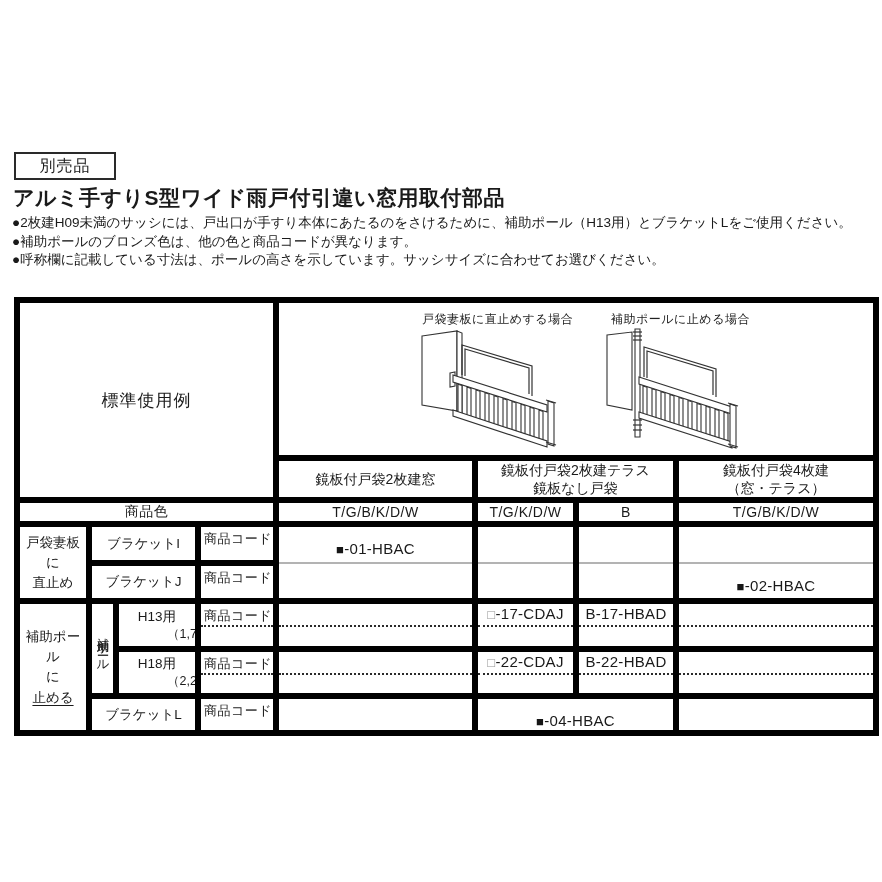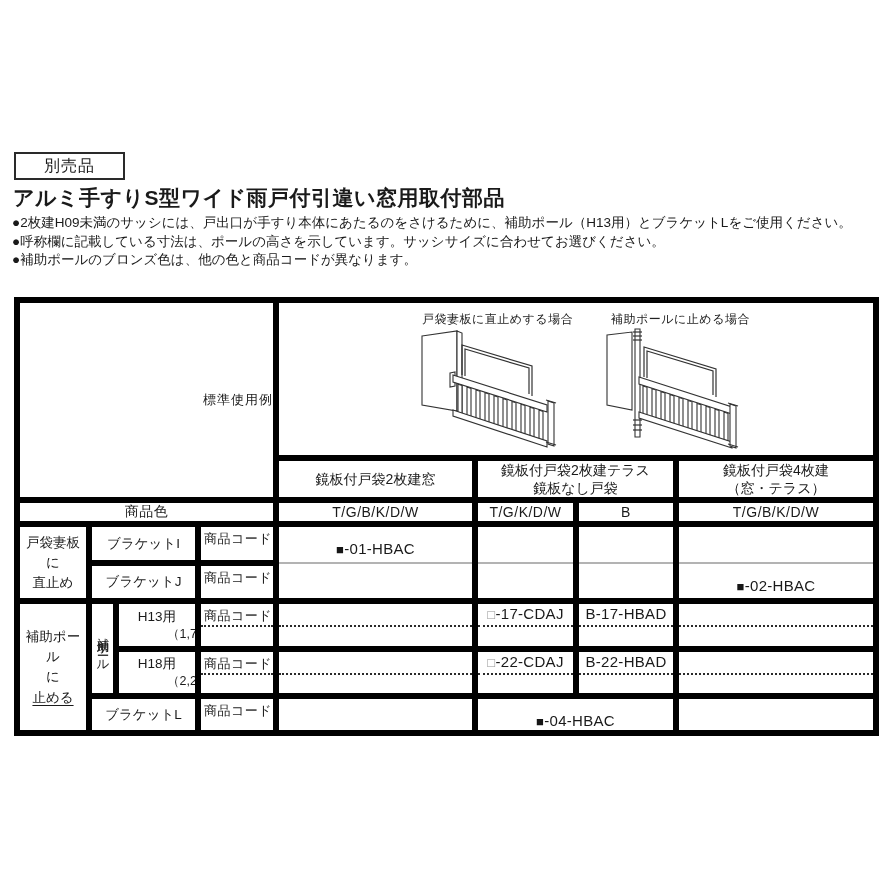--- a/index.html
+++ b/index.html
@@ -1,38 +1,38 @@
 <!DOCTYPE html>
 <html><head>
 <meta charset="utf-8">
 <style>
   * { margin:0; padding:0; box-sizing:border-box; }
   html,body { background:#fff; }
   body { width:882px; height:882px; font-family:"Liberation Sans","DejaVu Sans",sans-serif; color:#1a1a1a; }
   .page { position:relative; width:882px; height:882px; background:#fff; overflow:hidden; }
 
-  .badge { position:absolute; left:14px; top:152px; width:111px; height:28px;
+  .badge { position:absolute; left:14px; top:152px; width:102px; height:28px;
            border:2px solid #2a2a2a; display:flex; align-items:center; justify-content:center;
            font-size:16px; letter-spacing:1px; }
   .title { position:absolute; left:13px; top:184px; font-size:21px; font-weight:bold; letter-spacing:0.5px; white-space:nowrap; }
   .notes { position:absolute; left:12px; top:214px; list-style:none; font-size:13.5px; line-height:18.6px; }
 
   table.spec { position:absolute; left:14px; top:297px; width:859px; border-collapse:collapse;
                table-layout:fixed; border:3px solid #111; }
   td { border:6px solid #000000; font-size:13.5px; text-align:center; vertical-align:middle;
        padding:0; overflow:hidden; }
 
   td.bR3 { border-right:3px solid #111; }
   td.thickB { border-bottom:4px solid #111; }
   td.grayB { border-bottom:2px solid #b3b3b3; }
   td.nt0 { border-top:0; }
   td.dotted { border-bottom:2px dotted #2a2a2a; }
   td.nt { border-top:0; }
 
-  td.usage { font-size:13px; letter-spacing:1px;text-align:right; }
+  td.usage { font-size:17px; letter-spacing:1px; }
   td.diag { position:relative; vertical-align:top; }
   .dcap { position:absolute; font-size:12px; letter-spacing:0.5px; white-space:nowrap; color:#222; }
   .dcap1 { left:143px; top:8px; }
   .dcap2 { left:332px; top:8px; }
   .dsvg { position:absolute; top:21px; }
   .dsvg1 { left:138px; }
   .dsvg2 { left:318px; }
 
   td.colhead { font-size:14px; line-height:1.3; }
   td.colorrow { font-size:14px; height:22px; letter-spacing:0.5px; }
@@ -59,22 +59,22 @@
 <body>
 
 <div class="page">
 
   <div class="badge">別売品</div>
 
   <h1 class="title">アルミ手すりS型ワイド雨戸付引違い窓用取付部品</h1>
 
   <ul class="notes">
     <li>●2枚建H09未満のサッシには、戸出口が手すり本体にあたるのをさけるために、補助ポール（H13用）とブラケットLをご使用ください。</li>
+    <li>●補助ポールのブロンズ色は、他の色と商品コードが異なります。</li>
     <li>●呼称欄に記載している寸法は、ポールの高さを示しています。サッシサイズに合わせてお選びください。</li>
-    <li>●補助ポールのブロンズ色は、他の色と商品コードが異なります。</li>
   </ul>
 
   <table class="spec">
     <colgroup>
       <col style="width:72px">
         <col style="width:27px">
         <col style="width:82px">
         <col style="width:78px">
       <col style="width:199px">
         <col style="width:101px">

